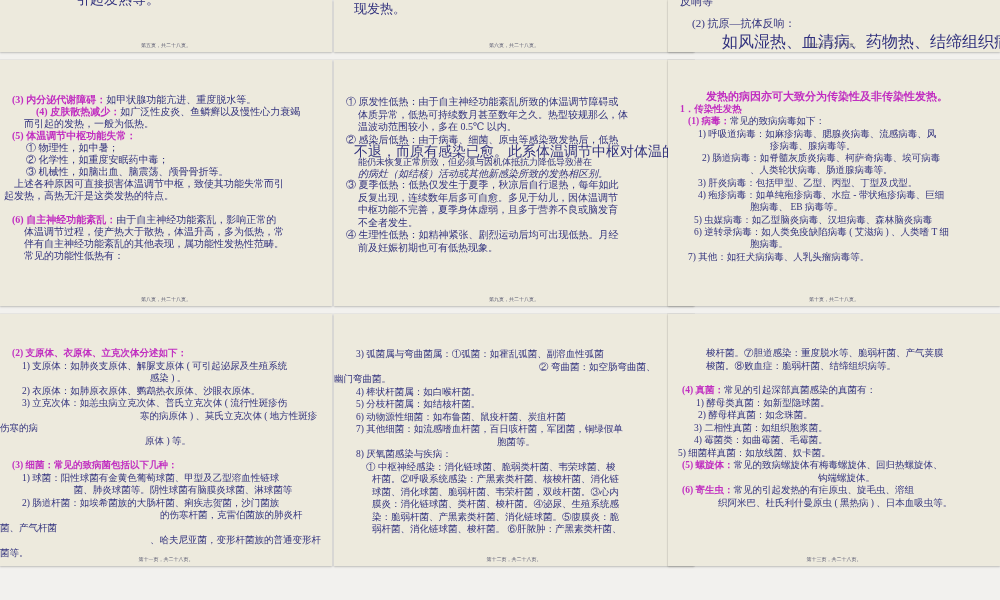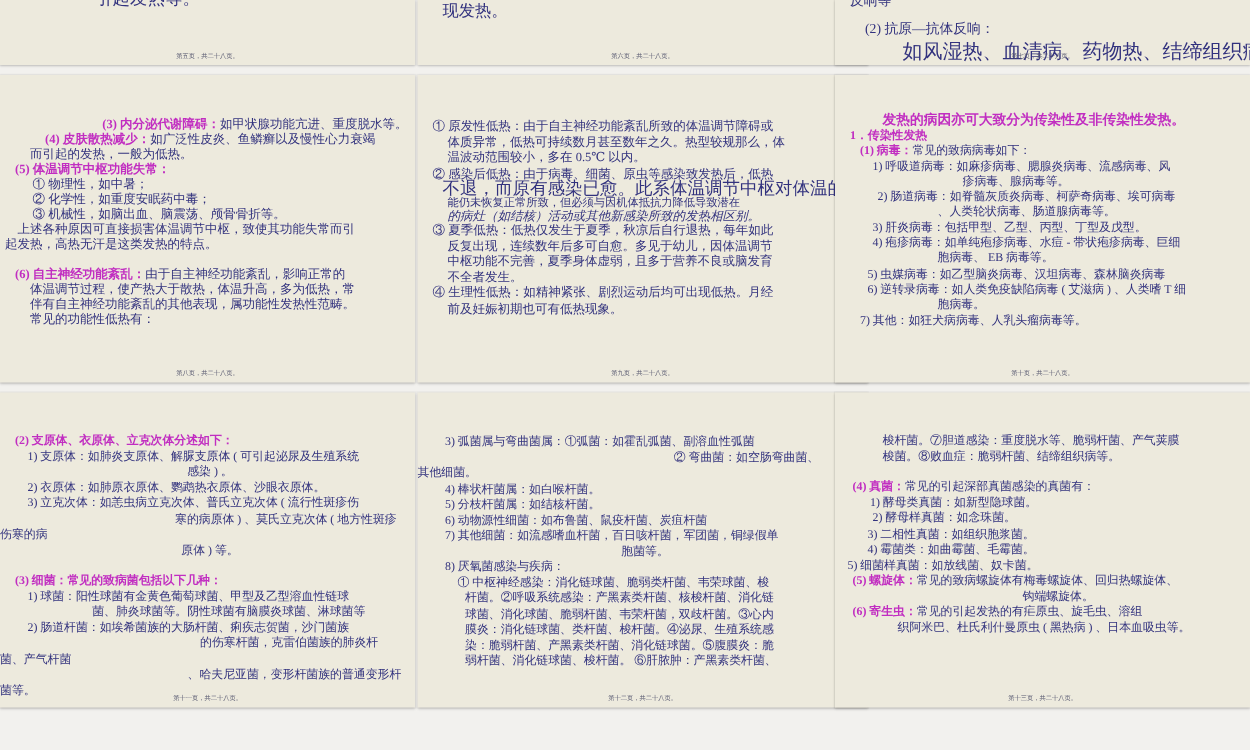--- a/index.html
+++ b/index.html
@@ -53,21 +53,21 @@
     <div class="slide-body">
         <div class="line" style="margin-left: 2px; margin-top: -5px; font-size: 11px; line-height: 13px;"><span class="n">反响等</span></div>
         <div class="line" style="margin-left: 14px; margin-top: 9px; font-size: 11px; line-height: 13px;"><span class="n">(2) 抗原—抗体反响：</span></div>
         <div class="line" style="margin-left: 44px; margin-top: 5px; font-size: 16px; line-height: 13px; text-align: center;"><span class="n">如风湿热、血清病、药物热、结缔组织病等。</span></div>
       </div>
     <div class="slide-footer">第七页，共二十八页。</div>
   </div>
 
   <div class="slide s3 r1 c0">
     <div class="slide-body">
-        <div class="line" style="margin-left: 2px; margin-top: 34px; text-align: right;"><span class="m">(3) 内分泌代谢障碍：</span><span class="n">如甲状腺功能亢进、重度脱水等。</span></div>
+        <div class="line" style="margin-left: 2px; margin-top: 34px;"><span class="m">(3) 内分泌代谢障碍：</span><span class="n">如甲状腺功能亢进、重度脱水等。</span></div>
         <div class="line" style="margin-left: 14px; padding-left: 12px;"><span class="m">(4) 皮肤散热减少：</span><span class="n">如广泛性皮炎、鱼鳞癣以及慢性心力衰竭</span></div>
         <div class="line" style="margin-left: 14px;"><span class="n">而引起的发热，一般为低热。</span></div>
         <div class="line" style="margin-left: 2px;"><span class="m">(5) 体温调节中枢功能失常：</span></div>
         <div class="line" style="margin-left: 16px;"><span class="n">① 物理性，如中暑；</span></div>
         <div class="line" style="margin-left: 16px;"><span class="n">② 化学性，如重度安眠药中毒；</span></div>
         <div class="line" style="margin-left: 16px;"><span class="n">③ 机械性，如脑出血、脑震荡、颅骨骨折等。</span></div>
         <div class="line" style="margin-left: 4px;"><span class="n">上述各种原因可直接损害体温调节中枢，致使其功能失常而引</span></div>
         <div class="line" style="margin-left: -6px;"><span class="n">起发热，高热无汗是这类发热的特点。</span></div>
         <div class="line" style="margin-left: 2px; margin-top: 12px;"><span class="m">(6) 自主神经功能紊乱：</span><span class="n">由于自主神经功能紊乱，影响正常的</span></div>
         <div class="line" style="margin-left: 14px;"><span class="n">体温调节过程，使产热大于散热，体温升高，多为低热，常</span></div>
@@ -132,21 +132,21 @@
         <div class="line" style="margin-left: -10px;"><span class="n">菌、产气杆菌</span></div>
         <div class="line" style="margin-left: 140px;"><span class="n">、哈夫尼亚菌，变形杆菌族的普通变形杆</span></div>
         <div class="line" style="margin-left: -10px;"><span class="n">菌等。</span></div>
       </div>
     <div class="slide-footer">第十一页，共二十八页。</div>
   </div>
   <div class="slide s7 r2 c1">
     <div class="slide-body">
         <div class="line" style="margin-left: 12px; margin-top: 34px;"><span class="n">3) 弧菌属与弯曲菌属：①弧菌：如霍乱弧菌、副溶血性弧菌</span></div>
         <div class="line" style="margin-left: 195px;"><span class="n">② 弯曲菌：如空肠弯曲菌、</span></div>
-        <div class="line" style="margin-left: -10px;"><span class="n">其他细菌。</span></div>
+        <div class="line" style="margin-left: -10px;"><span class="n">幽门弯曲菌。</span></div>
         <div class="line" style="margin-left: 12px;"><span class="n">4) 棒状杆菌属：如白喉杆菌。</span></div>
         <div class="line" style="margin-left: 12px;"><span class="n">5) 分枝杆菌属：如结核杆菌。</span></div>
         <div class="line" style="margin-left: 12px;"><span class="n">6) 动物源性细菌：如布鲁菌、鼠疫杆菌、炭疽杆菌</span></div>
         <div class="line" style="margin-left: 12px;"><span class="n">7) 其他细菌：如流感嗜血杆菌，百日咳杆菌，军团菌，铜绿假单</span></div>
         <div class="line" style="text-align: center;"><span class="n">胞菌等。</span></div>
         <div class="line" style="margin-left: 12px;"><span class="n">8) 厌氧菌感染与疾病：</span></div>
         <div class="line" style="margin-left: 22px;"><span class="n">① 中枢神经感染：消化链球菌、脆弱类杆菌、韦荣球菌、梭</span></div>
         <div class="line" style="margin-left: 28px;"><span class="n">杆菌。②呼吸系统感染：产黑素类杆菌、核梭杆菌、消化链</span></div>
         <div class="line" style="margin-left: 28px;"><span class="n">球菌、消化球菌、脆弱杆菌、韦荣杆菌，双歧杆菌。③心内</span></div>
         <div class="line" style="margin-left: 28px;"><span class="n">膜炎：消化链球菌、类杆菌、梭杆菌。④泌尿、生殖系统感</span></div>

